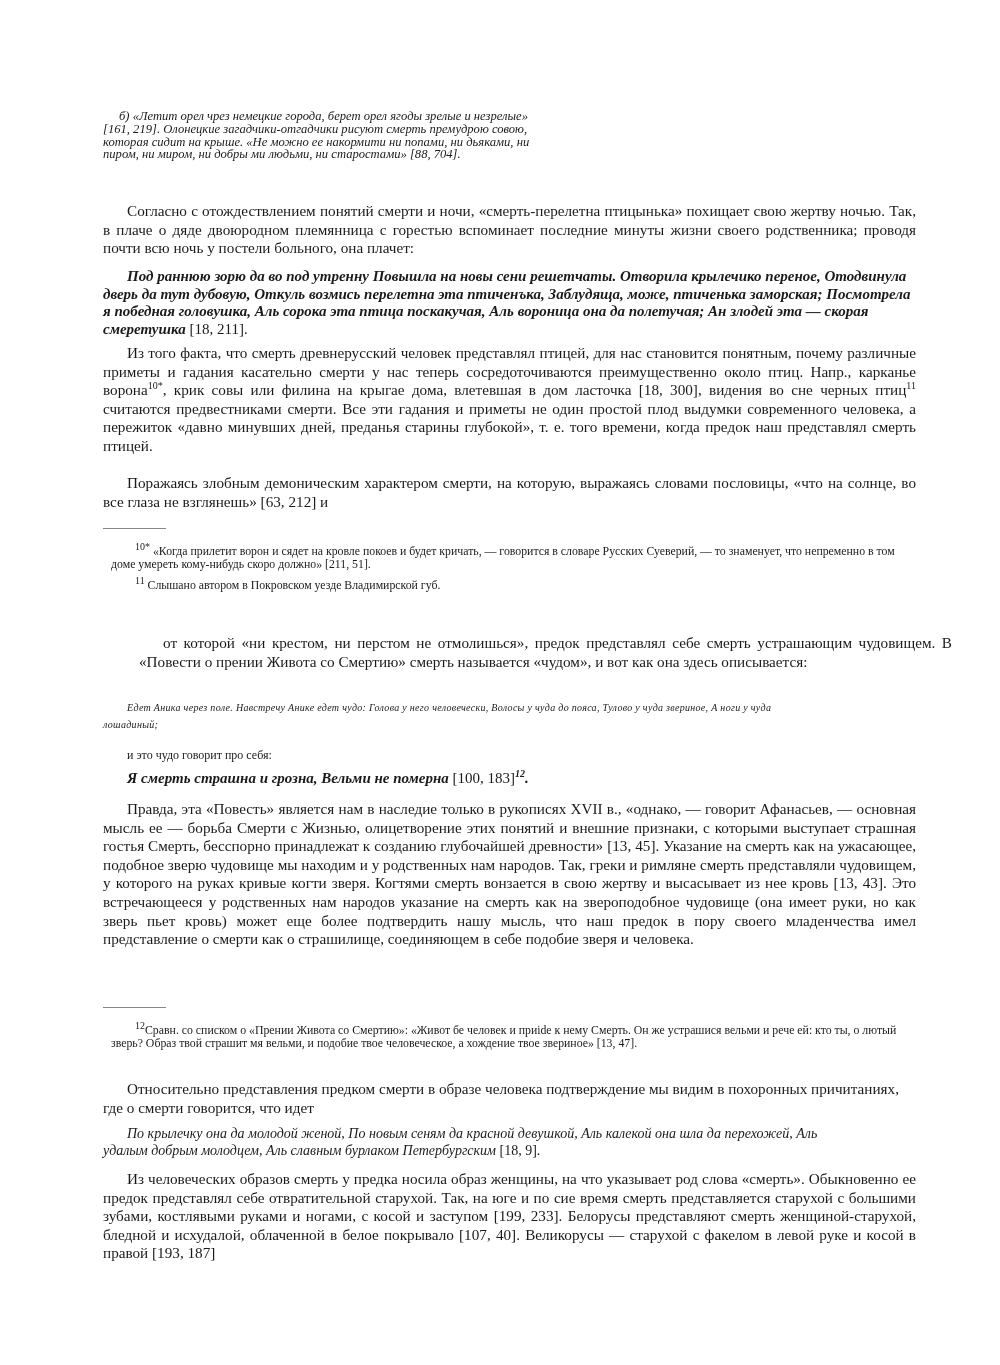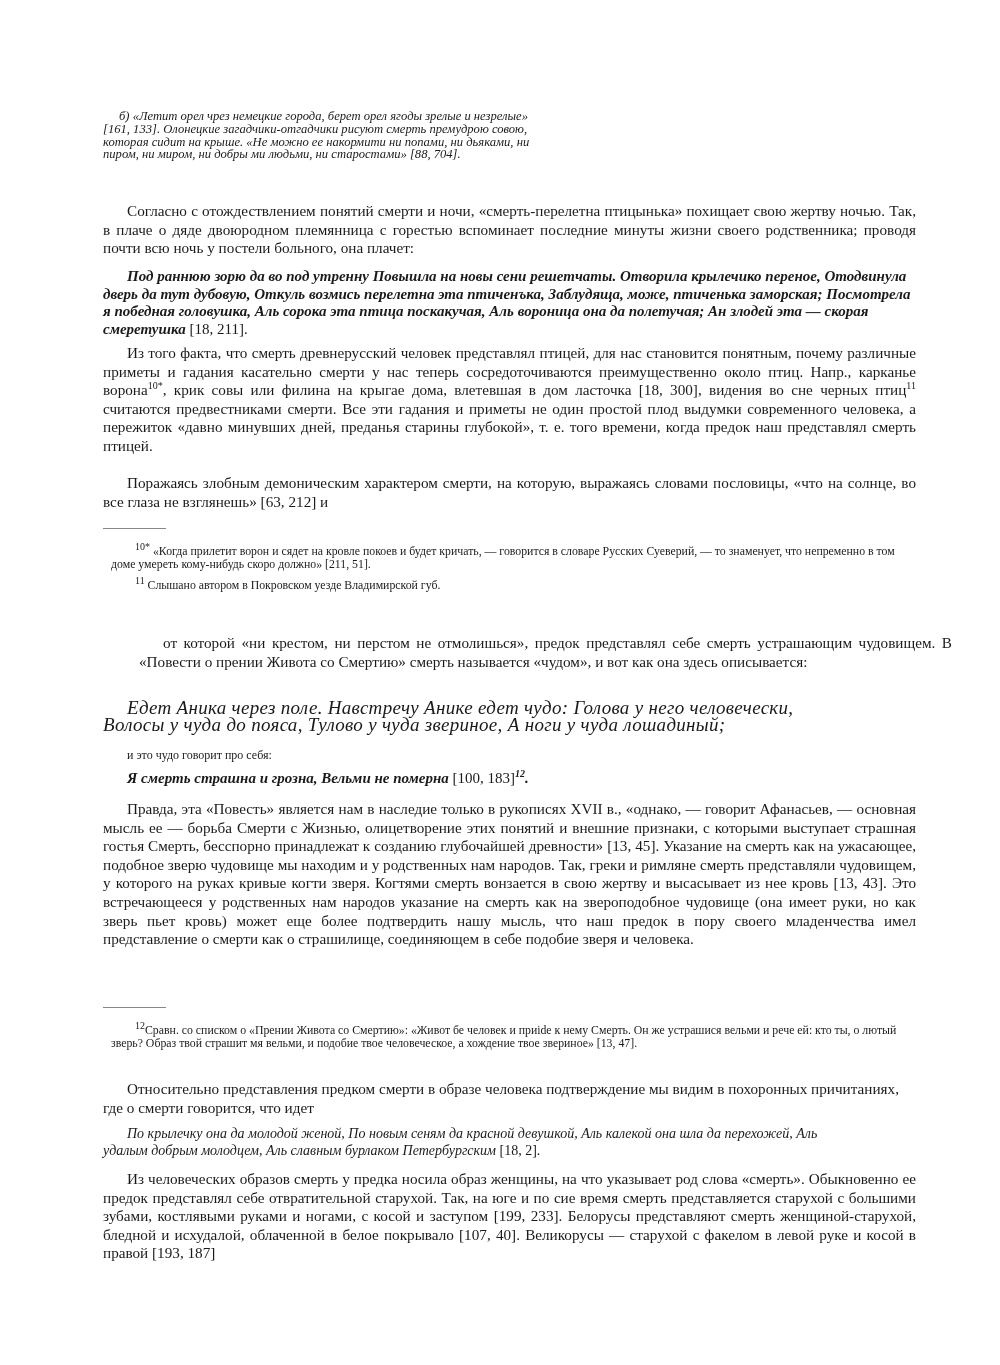--- a/index.html
+++ b/index.html
@@ -1,32 +1,32 @@
 <!DOCTYPE html>
 <html><head>
 <meta charset="utf-8">
 <style>
   html, body { margin: 0; padding: 0; background: #ffffff; }
   body { width: 1000px; height: 1365px; position: relative; overflow: hidden;
          font-family: "Liberation Serif", "DejaVu Serif", serif; color: #1a1a1a; }
   .blk { position: absolute; left: 103px; width: 813px; }
   .p { font-size: 15.2px; line-height: 18.6px; text-align: justify; text-indent: 24px; margin: 0; }
   .quote-b { font-size: 15px; line-height: 17.6px; font-style: italic; font-weight: bold; text-indent: 24px; margin: 0; }
-  .quote-i { font-size: 19px; line-height: 17px; font-style: italic; text-indent: 24px; margin: 0; letter-spacing: 0.3px; }
+  .quote-i { font-size: 10px; line-height: 17px; font-style: italic; text-indent: 24px; margin: 0; letter-spacing: 0.3px; }
   .small-top { position: absolute; left: 103px; width: 430px; font-size: 12.6px; line-height: 12.8px;
                font-style: italic; margin: 0; text-indent: 16px; }
   .fn { font-size: 11.8px; line-height: 13px; margin: 8px; text-indent: 24px; }
   .rule { position: absolute; left: 103px; width: 63px; height: 1px; background: #888; }
   sup { font-size: 10px; vertical-align: super; line-height: 0; }
   .plain { font-size: 12px; line-height: 18.6px; margin: 0; text-indent: 24px; }
 </style>
 </head>
 <body>
 
-<p class="small-top" style="top:110px;">б)    «Летит орел чрез немецкие города, берет орел ягоды зрелые и незрелые» [161, 133]. Олонецкие загадчики-отгадчики рисуют смерть премудрою совою, которая сидит на крыше. «Не можно ее накормити ни попами, ни дьяками, ни пиром, ни миром, ни добры ми людьми, ни старостами» [88, 704].</p>
+<p class="small-top" style="top:110px;">б)    «Летит орел чрез немецкие города, берет орел ягоды зрелые и незрелые» [161, 219]. Олонецкие загадчики-отгадчики рисуют смерть премудрою совою, которая сидит на крыше. «Не можно ее накормити ни попами, ни дьяками, ни пиром, ни миром, ни добры ми людьми, ни старостами» [88, 704].</p>
 
 <div class="blk" style="top:202px;">
   <p class="p">Согласно с отождествлением понятий смерти и ночи, «смерть-перелетна птицынька» похищает свою жертву ночью. Так, в плаче о дяде двоюродном племянница с горестью вспоминает последние минуты жизни своего родственника; проводя почти всю ночь у постели больного, она плачет:</p>
 </div>
 
 <div class="blk" style="top:268px;">
   <p class="quote-b"><span>Под раннюю зорю да во под утренну Повышла на новы сени решетчаты. Отворила крылечико переное, Отодвинула дверь да тут дубовую, Откуль возмись перелетна эта птиченъка, Заблудяща, може, птиченька заморская; Посмотрела я победная головушка, Аль сорока эта птица поскакучая, Аль вороница она да полетучая; Ан злодей эта — скорая смеретушка</span><span style="font-style:normal;font-weight:normal;"> [18, 211].</span></p>
 </div>
 
 <div class="blk" style="top:344px;">
@@ -68,18 +68,18 @@
 <div class="rule" style="top:1007px;"></div>
 <div class="blk" style="top:1016px;">
   <p class="fn"><sup>12</sup><span>Сравн. со списком о «Прении Живота со Смертию»: «Живот бе человек и приide к нему Смерть. Он же устрашися вельми и рече ей: кто ты, о лютый зверь? Образ твой страшит мя вельми, и подобие твое человеческое, а хождение твое звериное» [13, 47].</span></p>
 </div>
 
 <div class="blk" style="top:1080px;">
   <p class="p" style="text-align:left;">Относительно представления предком смерти в образе человека подтверждение мы видим в похоронных причитаниях, где о смерти говорится, что идет</p>
 </div>
 
 <div class="blk" style="top:1125px;width:760px;">
-  <p class="quote-i" style="letter-spacing:0;font-size:14px;"><span>По крылечку она да молодой женой, По новым сеням да красной девушкой, Аль калекой она шла да перехожей, Аль удалым добрым молодцем, Аль славным бурлаком Петербургским</span><span style="font-style:normal;"> [18, 2].</span></p>
+  <p class="quote-i" style="letter-spacing:0;font-size:14px;"><span>По крылечку она да молодой женой, По новым сеням да красной девушкой, Аль калекой она шла да перехожей, Аль удалым добрым молодцем, Аль славным бурлаком Петербургским</span><span style="font-style:normal;"> [18, 9].</span></p>
 </div>
 
 <div class="blk" style="top:1170px;">
   <p class="p">Из человеческих образов смерть у предка носила образ женщины, на что указывает род слова «смерть». Обыкновенно ее предок представлял себе отвратительной старухой. Так, на юге и по сие время смерть представляется старухой с большими зубами, костлявыми руками и ногами, с косой и заступом [199, 233]. Белорусы представляют смерть женщиной-старухой, бледной и исхудалой, облаченной в белое покрывало [107, 40]. Великорусы — старухой с факелом в левой руке и косой в правой [193, 187]</p>
 </div>
 
 </body></html>

